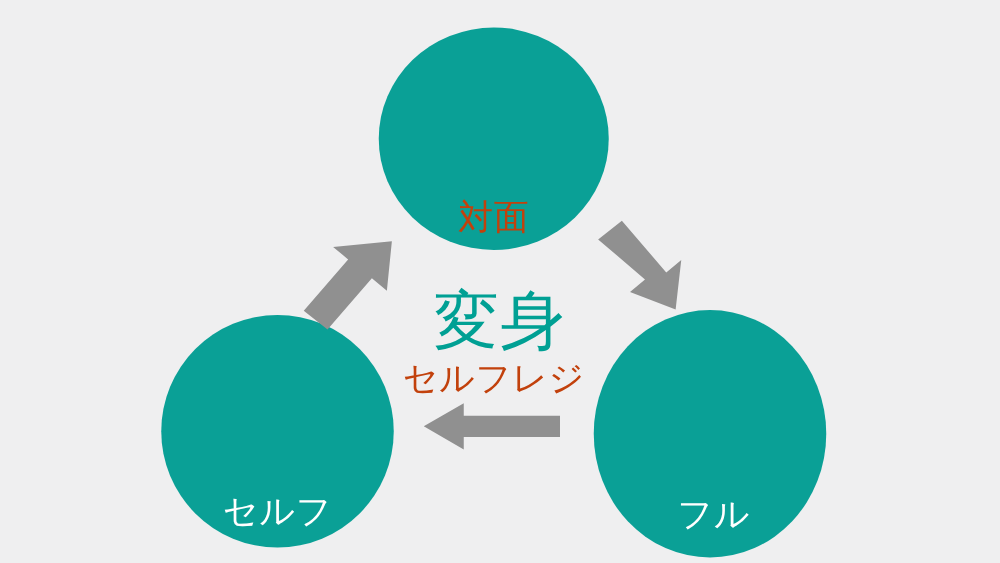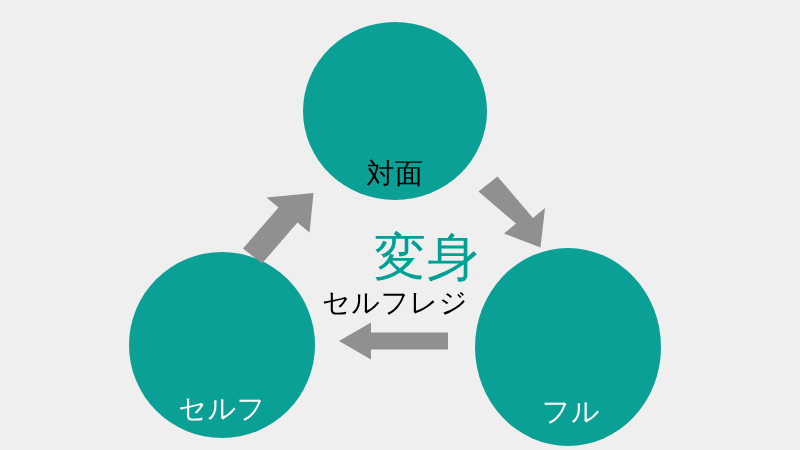--- a/index.html
+++ b/index.html
@@ -53,21 +53,21 @@
   #label-bottom-right {
     left: 478px;
     top: 304px;
     width: 186px;
   }
   #center-text {
     position: absolute;
     left: 320px;
     top: 226px;
     width: 160px;
-    text-align: right;
+    text-align: center;
     color: #00a094;
     font-size: 52px;
     line-height: 62px;
     font-weight: 400;
     letter-spacing: 1px;
     white-space: pre;
     pointer-events: none;
   }
 </style>
 </head>
@@ -89,21 +89,21 @@
 
     <g>
       <polygon fill="#909090" points="339.0,341.0 371.0,322.5 371.0,332.5 448.0,332.5 448.0,349.5 371.0,349.5 371.0,359.5"></polygon>
     </g>
 
     <g>
       <polygon fill="#909090" points="313.5,193.0 309.5,232.5 297.5,222.5 262.0,263.5 243.0,248.5 278.5,207.5 266.5,197.5"></polygon>
     </g>
   </svg>
 
-  <div class="node-label" id="label-top" style="color: #000000;">
+  <div class="node-label" id="label-top" style="color: #c2410c;">
     <div>対面</div>
     <div>セルフレジ</div>
   </div>
 
   <div class="node-label" id="label-bottom-right" style="color: rgb(255, 255, 255);">
     <div>フル</div>
     
   </div>
 
   <div class="node-label" id="label-bottom-left" style="color: rgb(255, 255, 255);">

